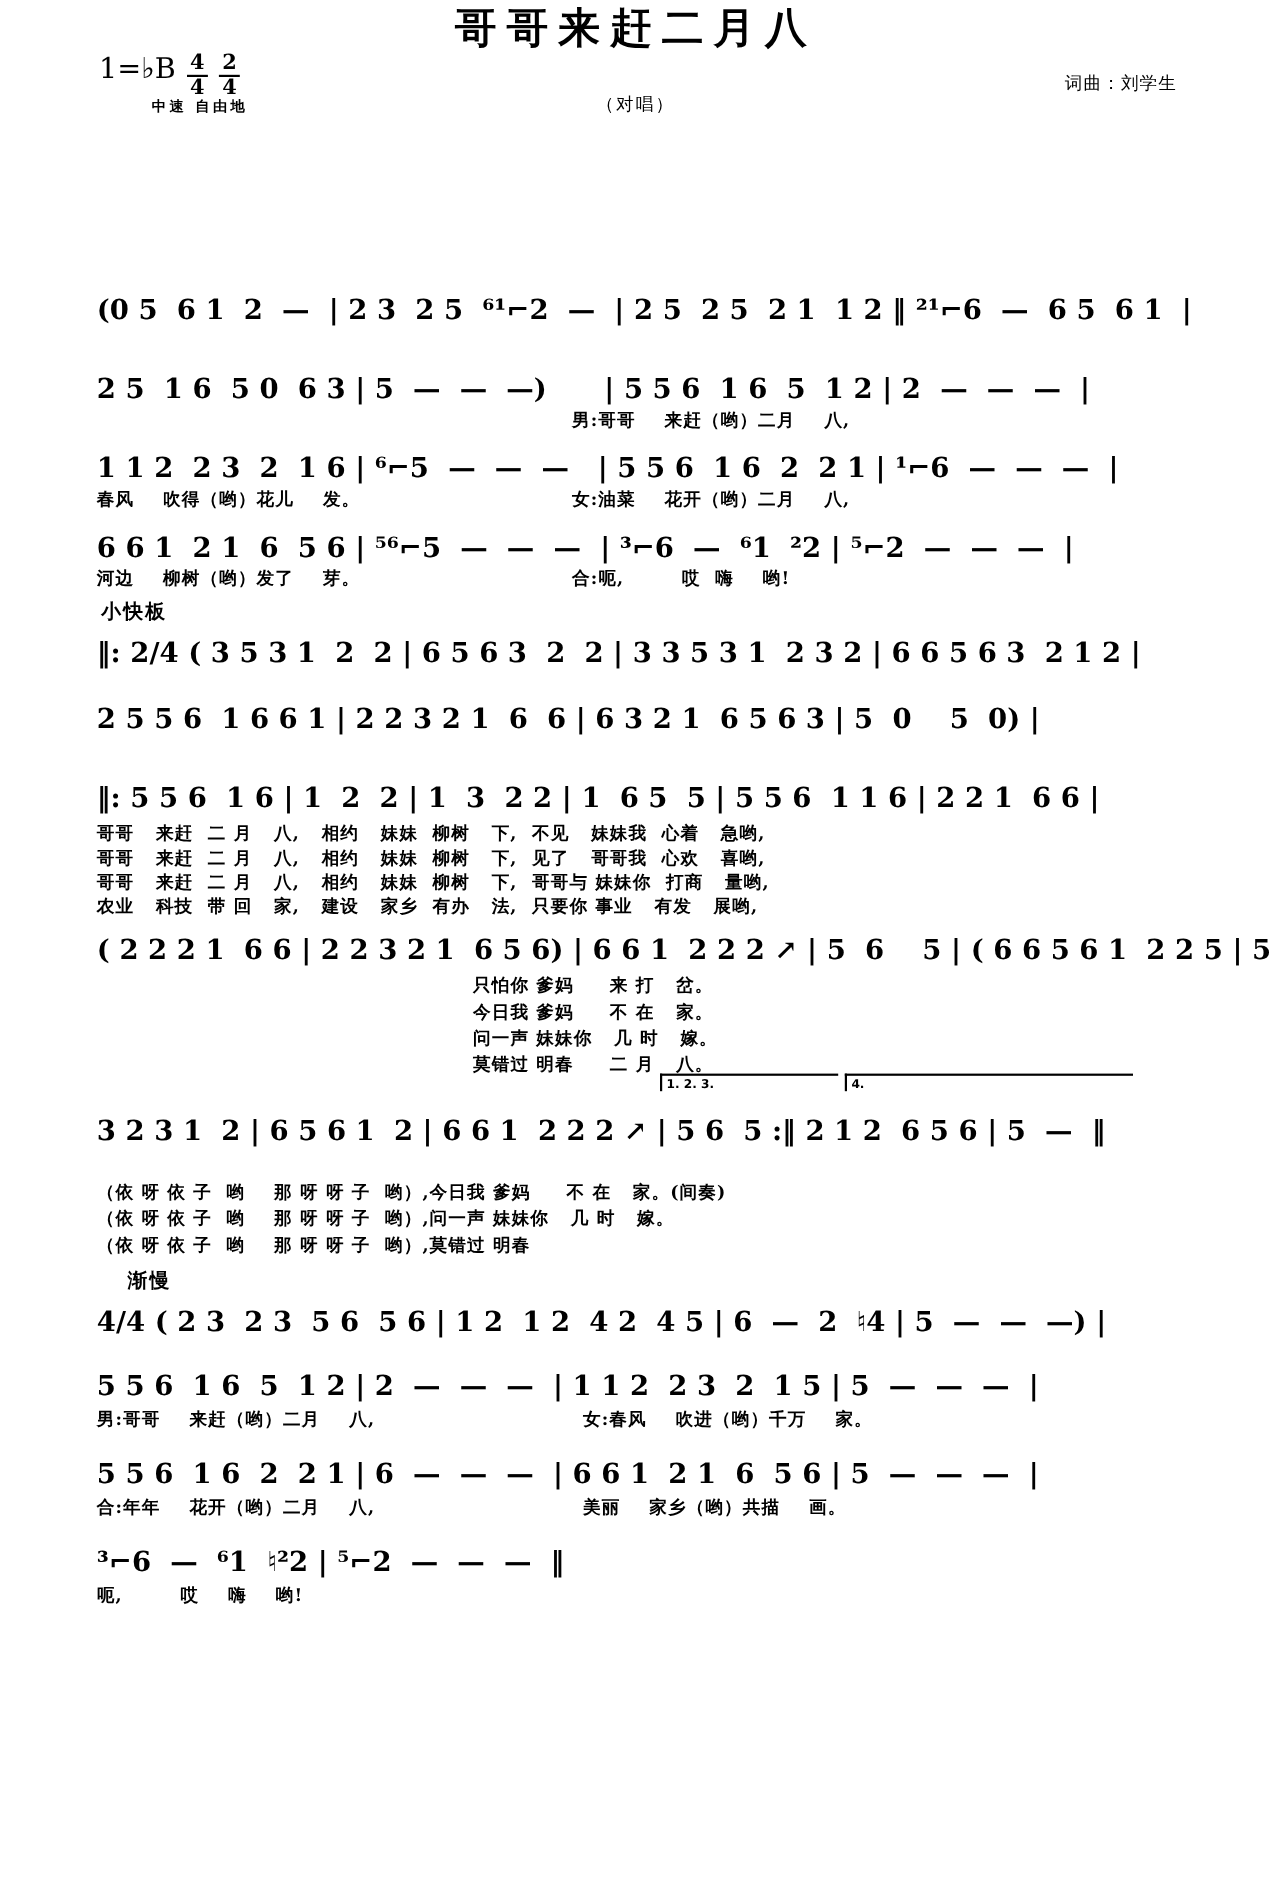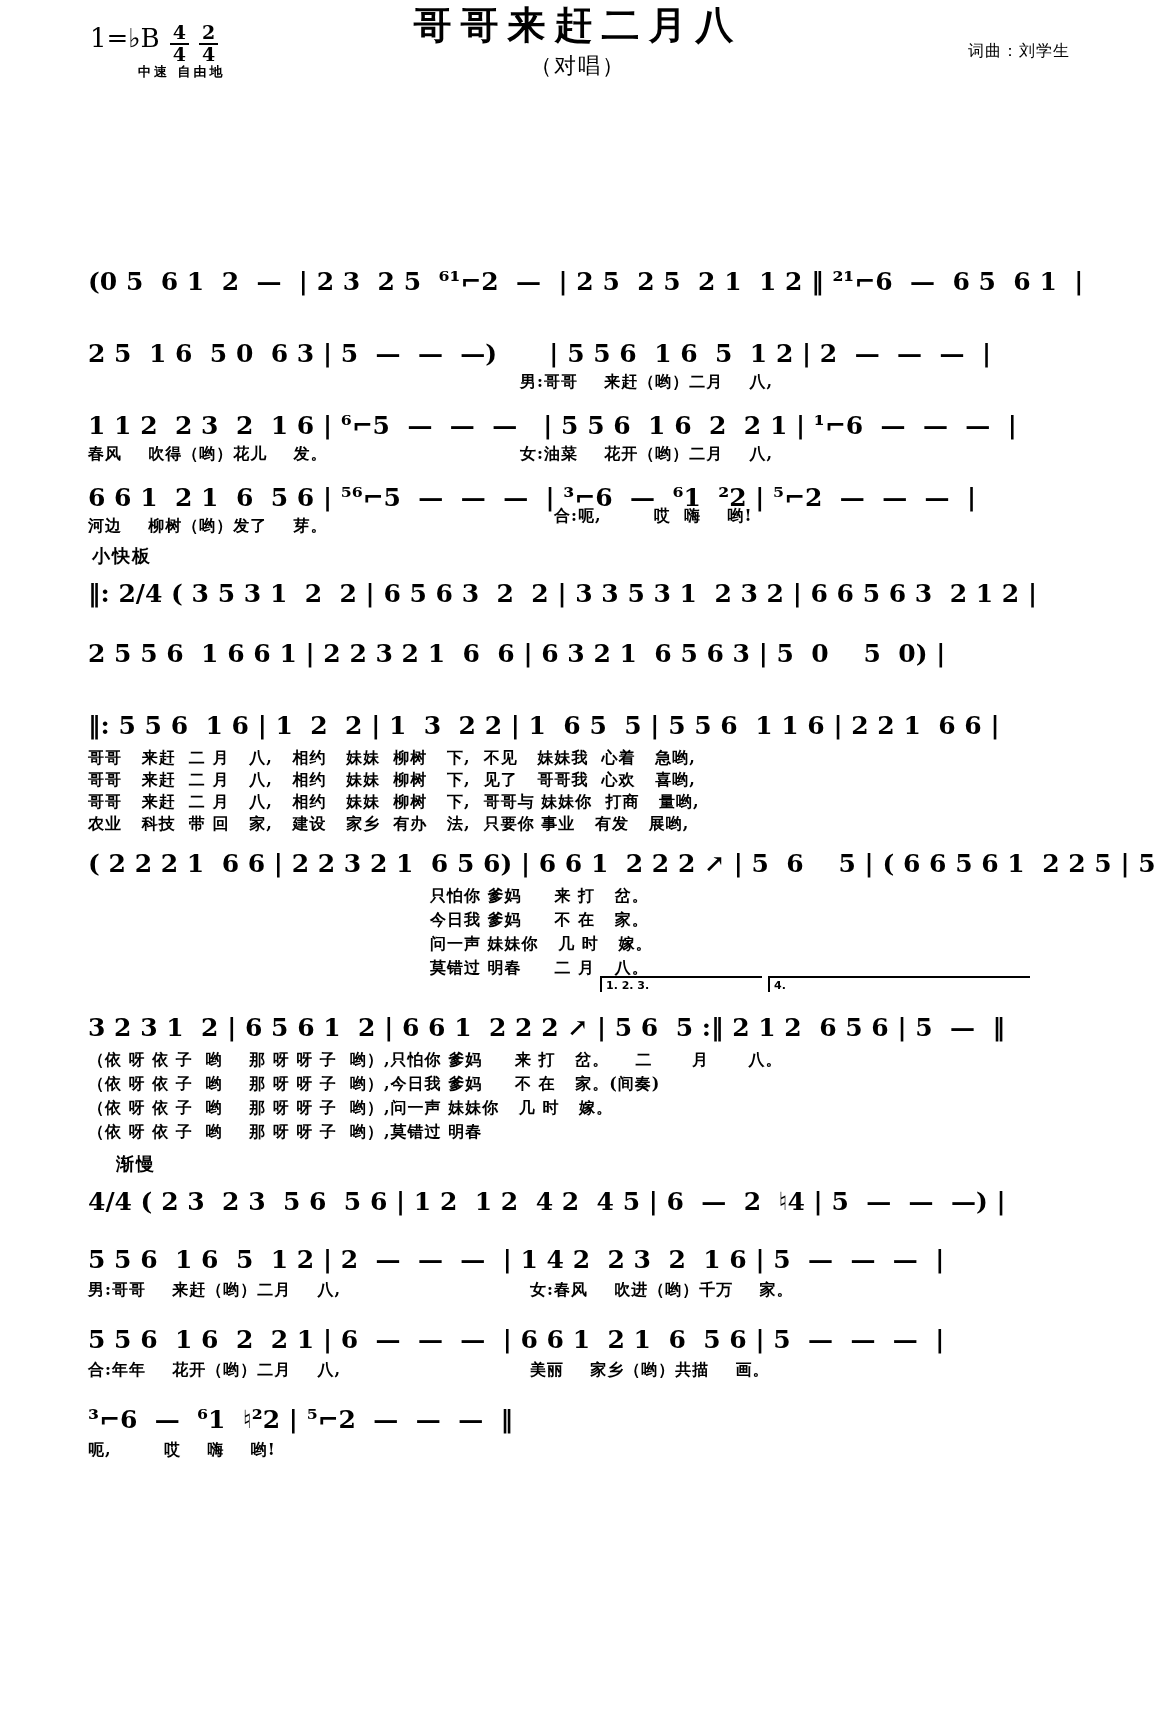--- a/index.html
+++ b/index.html
@@ -10,21 +10,21 @@
   }
   .page{position:relative;width:1156px;height:1711px;}
 
   
   .title{
     text-align:center;font-size:38px;font-weight:bold;
     letter-spacing:9px;
     font-family:"DejaVu Serif","Liberation Serif",serif;
   }
   .subtitle{
-    text-align:center;font-size:22px;letter-spacing:2px;
+    text-align:center;font-size:16px;margin-top:34px;letter-spacing:2px;
     font-family:"DejaVu Serif","Liberation Serif",serif;
   }
   .meta-row{position:relative;height:0;}
   .keysig{
     position:absolute;left:90px;top:-58px;display:flex;align-items:flex-start;gap:10px;
     font-family:"DejaVu Serif","Liberation Serif",serif;
   }
   .keysig .k{font-size:26px;letter-spacing:0px;}
   .frac{display:inline-block;text-align:center;font-size:19px;line-height:1.04;font-weight:bold;}
   .frac .num{display:block;border-bottom:2px solid #000;padding:0 3px;}
@@ -100,21 +100,21 @@
 
     <div class="sysline">
       <div class="notes">1 1 2  2 3  2  1 6 | ⁶⌐5  —  —  —   | 5 5 6  1 6  2  2 1 | ¹⌐6  —  —  —  |</div>
       <div class="lyr" style="top:50px;left:520px;">女:油菜    花开（哟）二月    八,</div>
       <div class="lyr" style="top:50px;">春风    吹得（哟）花儿    发。</div>
     </div>
 
     <div class="sysline">
       <div class="notes">6 6 1  2 1  6  5 6 | ⁵⁶⌐5  —  —  —  | ³⌐6  —  ⁶1  ²2 | ⁵⌐2  —  —  —  |</div>
       <div class="lyr" style="top:50px;">河边    柳树（哟）发了    芽。</div>
-      <div class="lyr" style="top:40px;left:520px;margin-left:34px;">合:呃,        哎  嗨    哟!</div>
+      <div class="lyr" style="top:50px;left:520px;">合:呃,        哎  嗨    哟!</div>
     </div>
 
     <div class="sysline" style="height:84px;">
       <div class="tag" style="left:92px;top:6px;">小快板</div>
       <div class="notes" style="top:24px;">‖: 2/4 ( 3 5 3 1  2  2 | 6 5 6 3  2  2 | 3 3 5 3 1  2 3 2 | 6 6 5 6 3  2 1 2 |</div>
     </div>
 
     <div class="sysline">
       <div class="notes">2 5 5 6  1 6 6 1 | 2 2 3 2 1  6  6 | 6 3 2 1  6 5 6 3 | 5  0    5  0) |</div>
     </div>
@@ -136,33 +136,32 @@
     </div>
 
     <div class="sysline" style="height:160px;">
       <div class="endbox" style="left:600px;top:-4px;width:160px;">
         <span>1. 2. 3.</span>
       </div>
       <div class="endbox" style="left:768px;top:-4px;width:260px;">
         <span>4.</span>
       </div>
       <div class="notes" style="top:16px;">3 2 3 1  2 | 6 5 6 1  2 | 6 6 1  2 2 2 ↗ | 5 6  5 :‖ 2 1 2  6 5 6 | 5  —  ‖</div>
-      <div class="lyr" style="top:70px;">（依 呀 依 子  哟    那 呀 呀 子  哟）,只怕你 爹妈     来 打   岔。    二      月      八。</div>
       <div class="lyr" style="top:94px;">（依 呀 依 子  哟    那 呀 呀 子  哟）,今日我 爹妈     不 在   家。(间奏)</div>
       <div class="lyr" style="top:118px;">（依 呀 依 子  哟    那 呀 呀 子  哟）,问一声 妹妹你   几 时   嫁。</div>
       <div class="lyr" style="top:142px;">（依 呀 依 子  哟    那 呀 呀 子  哟）,莫错过 明春</div>
     </div>
 
     <div class="sysline" style="height:88px;">
       <div class="tag" style="left:92px;top:12px;margin-left:24px;">渐慢</div>
       <div class="notes" style="top:30px;">4/4 ( 2 3  2 3  5 6  5 6 | 1 2  1 2  4 2  4 5 | 6  —  2  ♮4 | 5  —  —  —) |</div>
     </div>
 
     <div class="sysline" style="height:80px;">
-      <div class="notes">5 5 6  1 6  5  1 2 | 2  —  —  —  | 1 4 2  2 3  2  1 6 | 5  —  —  —  |</div>
+      <div class="notes">5 5 6  1 6  5  1 2 | 2  —  —  —  | 1 1 2  2 3  2  1 5 | 5  —  —  —  |</div>
       <div class="lyr" style="top:52px;">男:哥哥    来赶（哟）二月    八,</div>
       <div class="lyr" style="top:52px;left:530px;">女:春风    吹进（哟）千万    家。</div>
     </div>
 
     <div class="sysline" style="height:80px;">
       <div class="notes">5 5 6  1 6  2  2 1 | 6  —  —  —  | 6 6 1  2 1  6  5 6 | 5  —  —  —  |</div>
       <div class="lyr" style="top:52px;left:530px;">美丽    家乡（哟）共描    画。</div>
       <div class="lyr" style="top:52px;">合:年年    花开（哟）二月    八,</div>
     </div>
 

